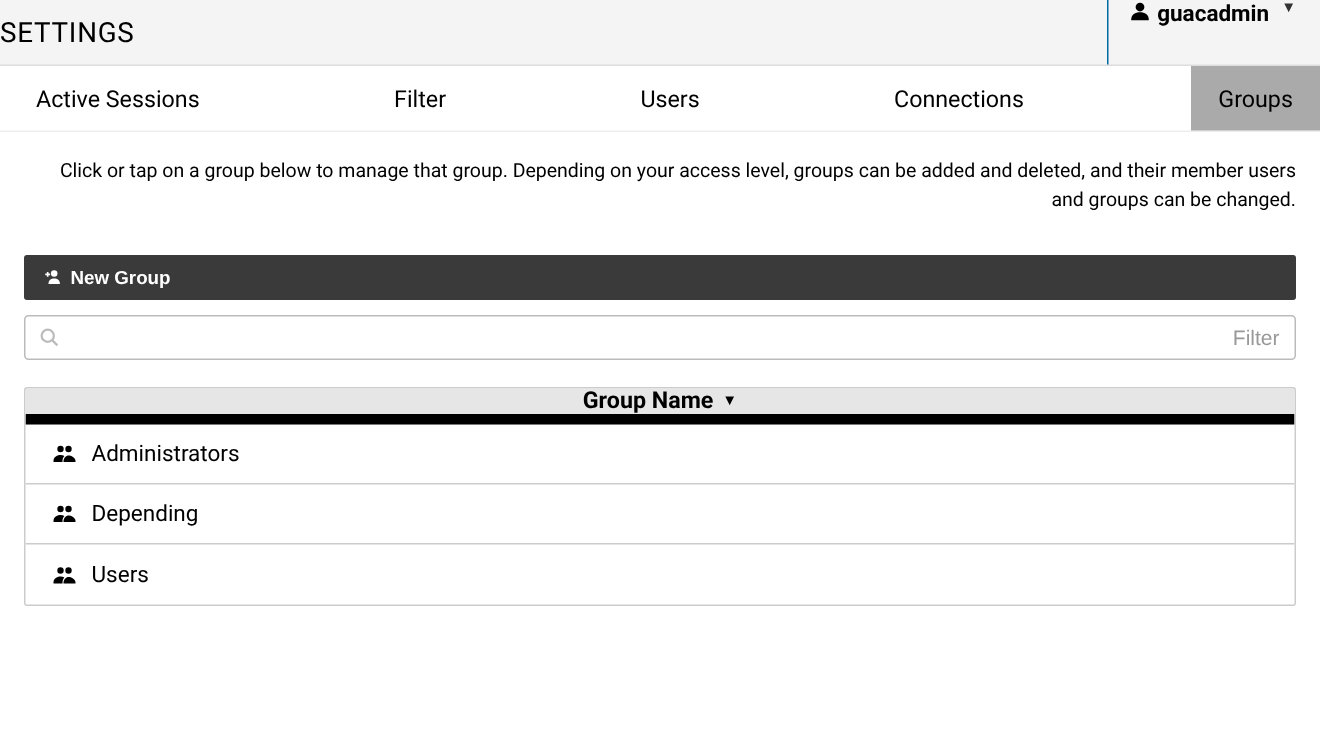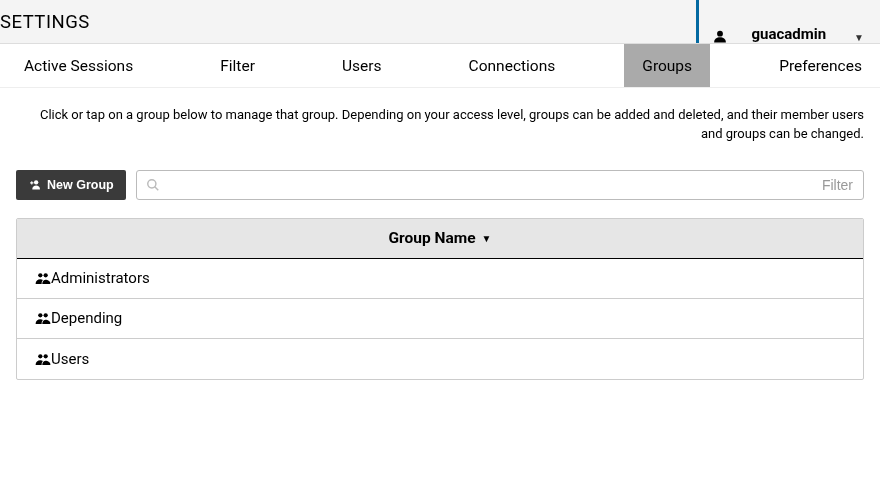--- a/index.html
+++ b/index.html
@@ -20,25 +20,25 @@
     border-bottom: 1px solid #ddd;
     height: 44px;
   }
   .header-title {
     font-weight: 400;
     font-size: 18.5px;
     letter-spacing: 0.5px;
   }
   .user-menu {
     display: flex;
-    align-items: flex-end;
-    gap: 24px;
+    align-items: flex-start;
+    gap: 4px;
     height: 100%;
     padding: 0 16px 0 14px;
-    border-left: 3px solid #0369a1;
+    border-left: 1px solid #0369a1;
     cursor: pointer;
     font-weight: 700;
     font-size: 15px;
   }
   .user-menu .caret { font-size: 10px; margin-left: 4px; color: #333;}
   .tabs {
     display: flex;
     align-items: stretch;
     border-bottom: 1px solid #eee;
     height: 44px;
@@ -64,20 +64,21 @@
     font-size: 13px;
     line-height: 1.45;
     margin-bottom: 26px;
     text-align: right;
   }
   .toolbar {
     display: flex;
     gap: 10px;
     margin-bottom: 18px;
     align-items: stretch;
+    flex-direction: column;
   }
   .btn-new {
     background: #3a3a3a;
     color: #fff;
     border: none;
     padding: 0 12px;
     height: 30px;
     font-size: 12.5px;
     font-weight: 700;
     display: flex;
@@ -109,37 +110,38 @@
     transform: translateY(-50%);
     color: #bbb;
   }
   .table {
     border: 1px solid #ccc;
     border-radius: 2px;
     overflow: hidden;
   }
   .table-header {
     background: #e6e6e6;
-    border-bottom: 1px solid #000000;
-    height: 40px;
+    border-bottom: 7px solid #000000;
+    height: 24px;
     display: flex;
     align-items: center;
     justify-content: center;
     font-weight: 700;
     font-size: 15.5px;
     gap: 6px;
     cursor: pointer;
   }
   .table-header .sort-caret { font-size: 10px; }
   .table-row {
     display: flex;
     align-items: center;
     height: 40px;
     padding: 0 18px;
     border-bottom: 1px solid #ccc;
+    gap: 10px;
     cursor: pointer;
     font-size: 15px;
   }
   .table-row:last-child { border-bottom: none; }
   svg { display: block; }
 </style>
 </head>
 <body>
 
 <div class="header">
@@ -155,21 +157,20 @@
     <span class="caret">▼</span>
   </div>
 </div>
 
 <div class="tabs" id="tabs-container">
     <div class="tab">Active Sessions</div>
     <div class="tab">Filter</div>
     <div class="tab">Users</div>
     <div class="tab">Connections</div>
     <div class="tab active">Groups</div>
-    <div class="tab">Preferences</div>
   </div>
 
 <div class="content">
   <p class="description">Click or tap on a group below to manage that group. Depending on your access level, groups can be added and deleted, and their member users and groups can be changed.</p>
 
   <div class="toolbar">
     <button class="btn-new">
       <span>
         <svg width="13" height="13" viewBox="0 0 24 24" fill="#fff">
             <circle cx="15" cy="8" r="4"></circle>

